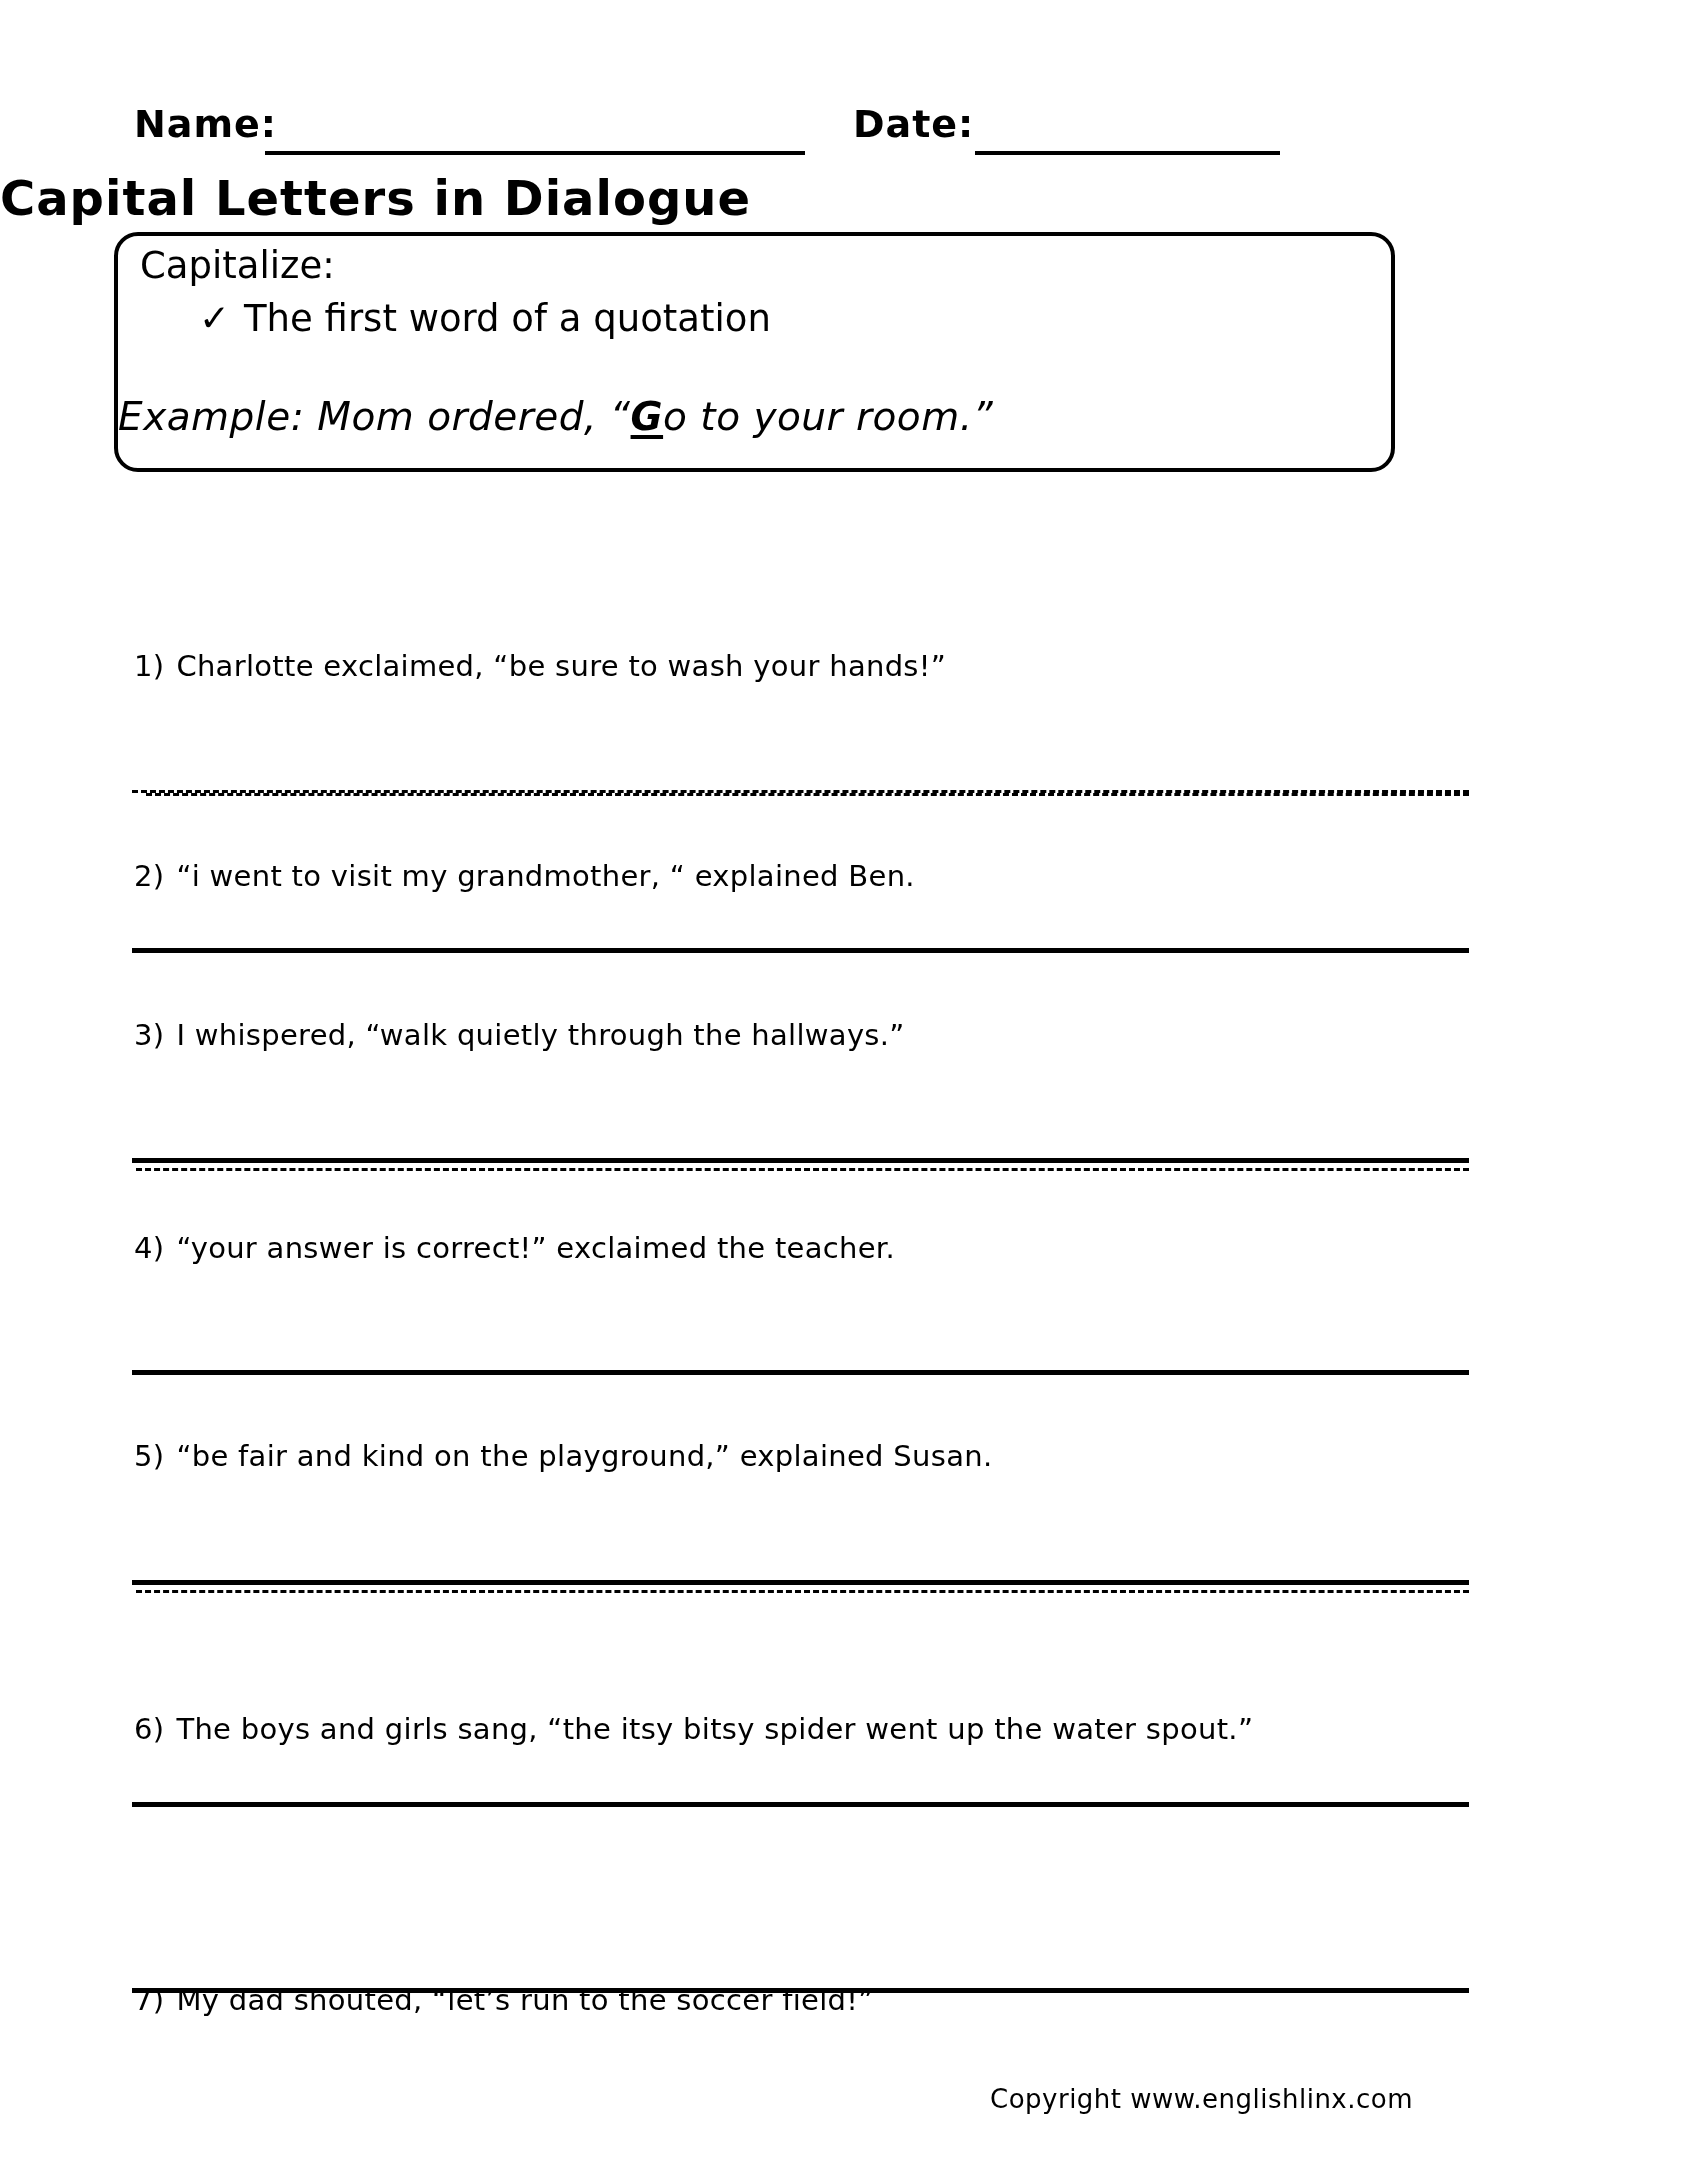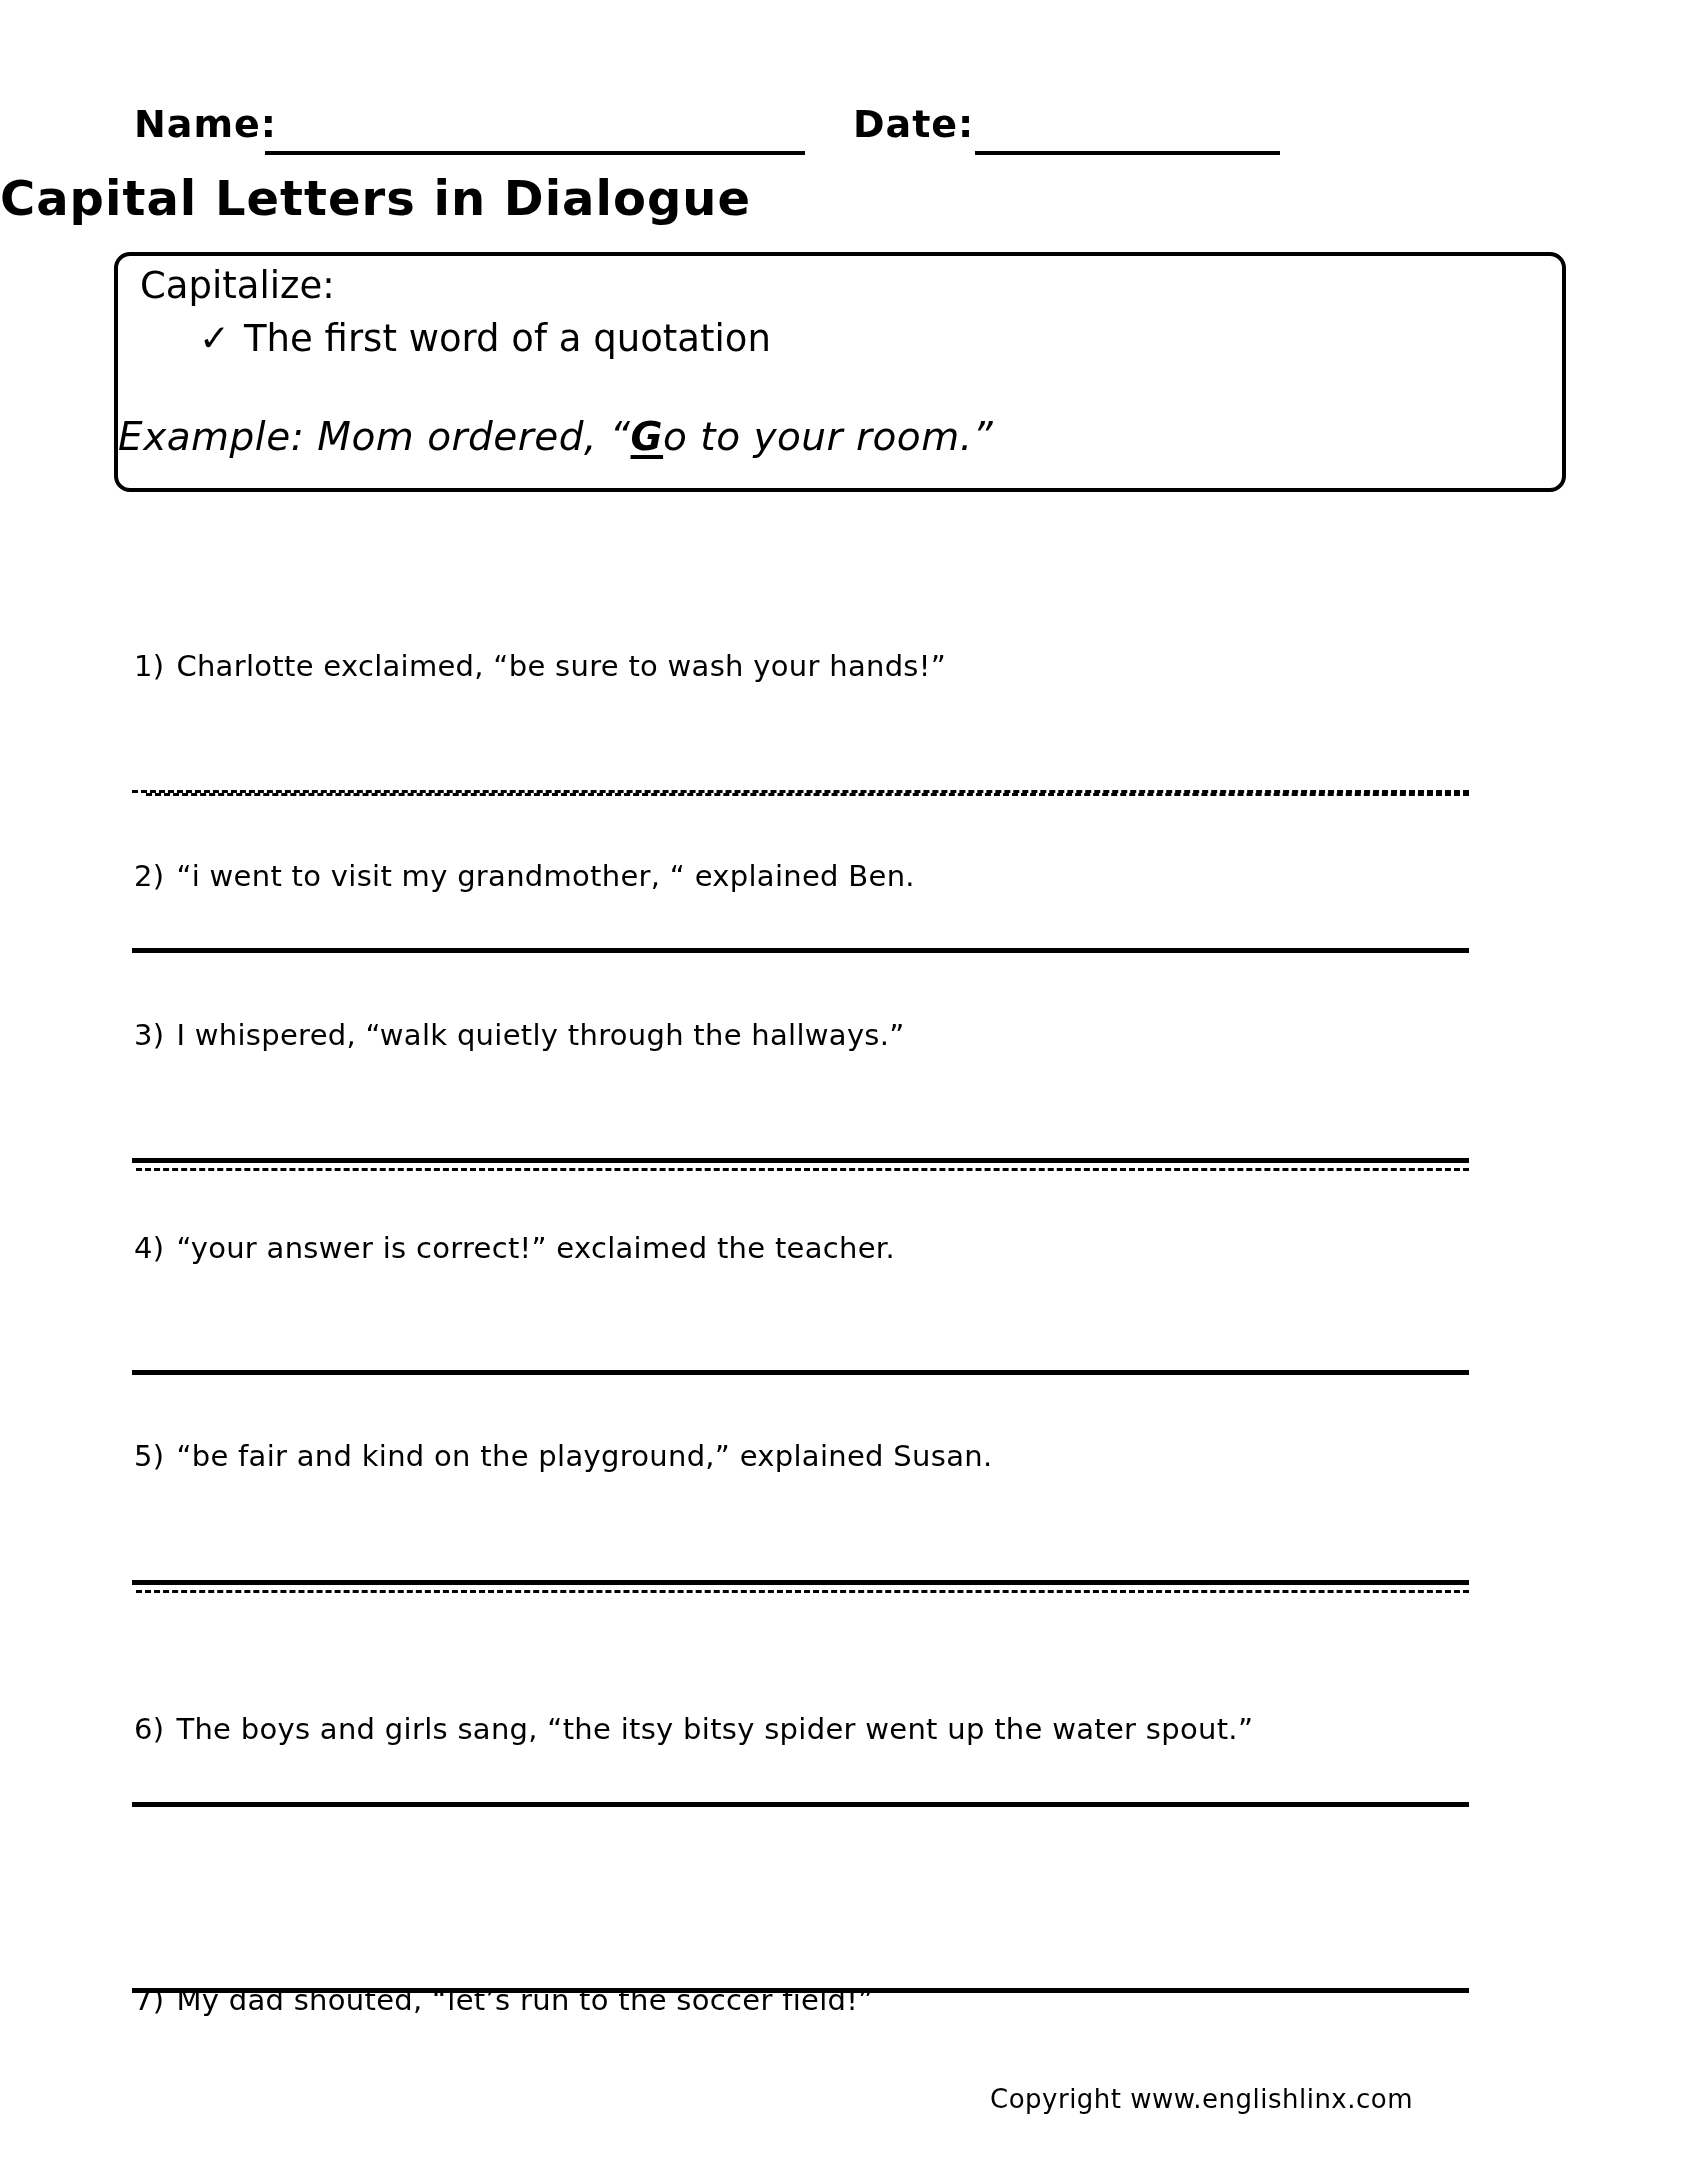--- a/index.html
+++ b/index.html
@@ -16,22 +16,22 @@
   
   .hdr-label{font-size:38px;font-weight:bold;letter-spacing:1px;}
   .writein{border-bottom:4px solid #000;height:44px;display:inline-block;}
   
   .title{
     width:100%;
     font-size:48px;font-weight:bold;letter-spacing:1px;
   }
   
   .rules-box{
-    left:114px;top:252px;width:1452px;height:240px;
-    border:4px solid #000;border-radius:16px;
+    left:114px;top:232px;width:1281px;height:240px;
+    border:4px solid #000;border-radius:24px;
     box-sizing:border-box;
   }
   .rules-heading{left:22px;top:8px;font-size:37px;}
   .rules-bullet{left:81px;top:61px;font-size:37px;}
   .rules-bullet .check{margin-right:14px;}
   .rules-example{
     left:0;top:158px;width:100%;text-align:left;
     font-size:39px;font-style:italic;letter-spacing:0.5px;
   }
   .rules-example .u{

